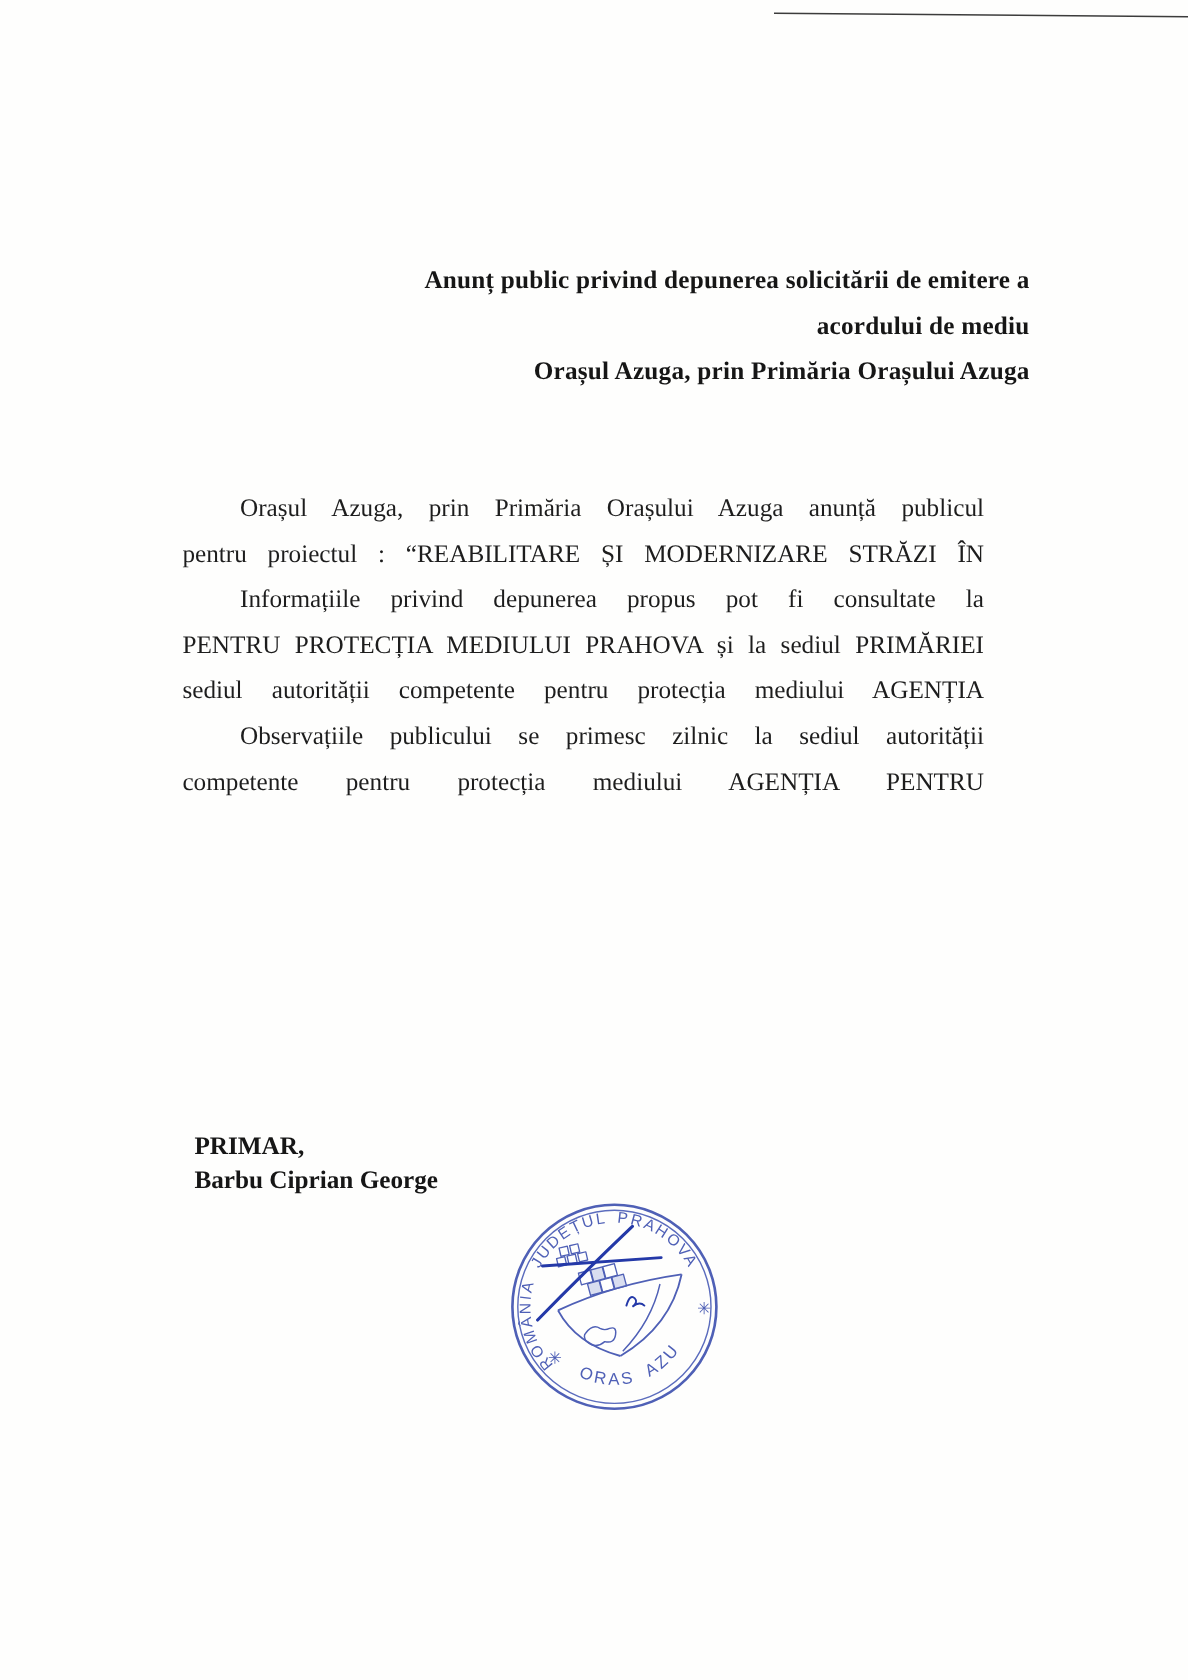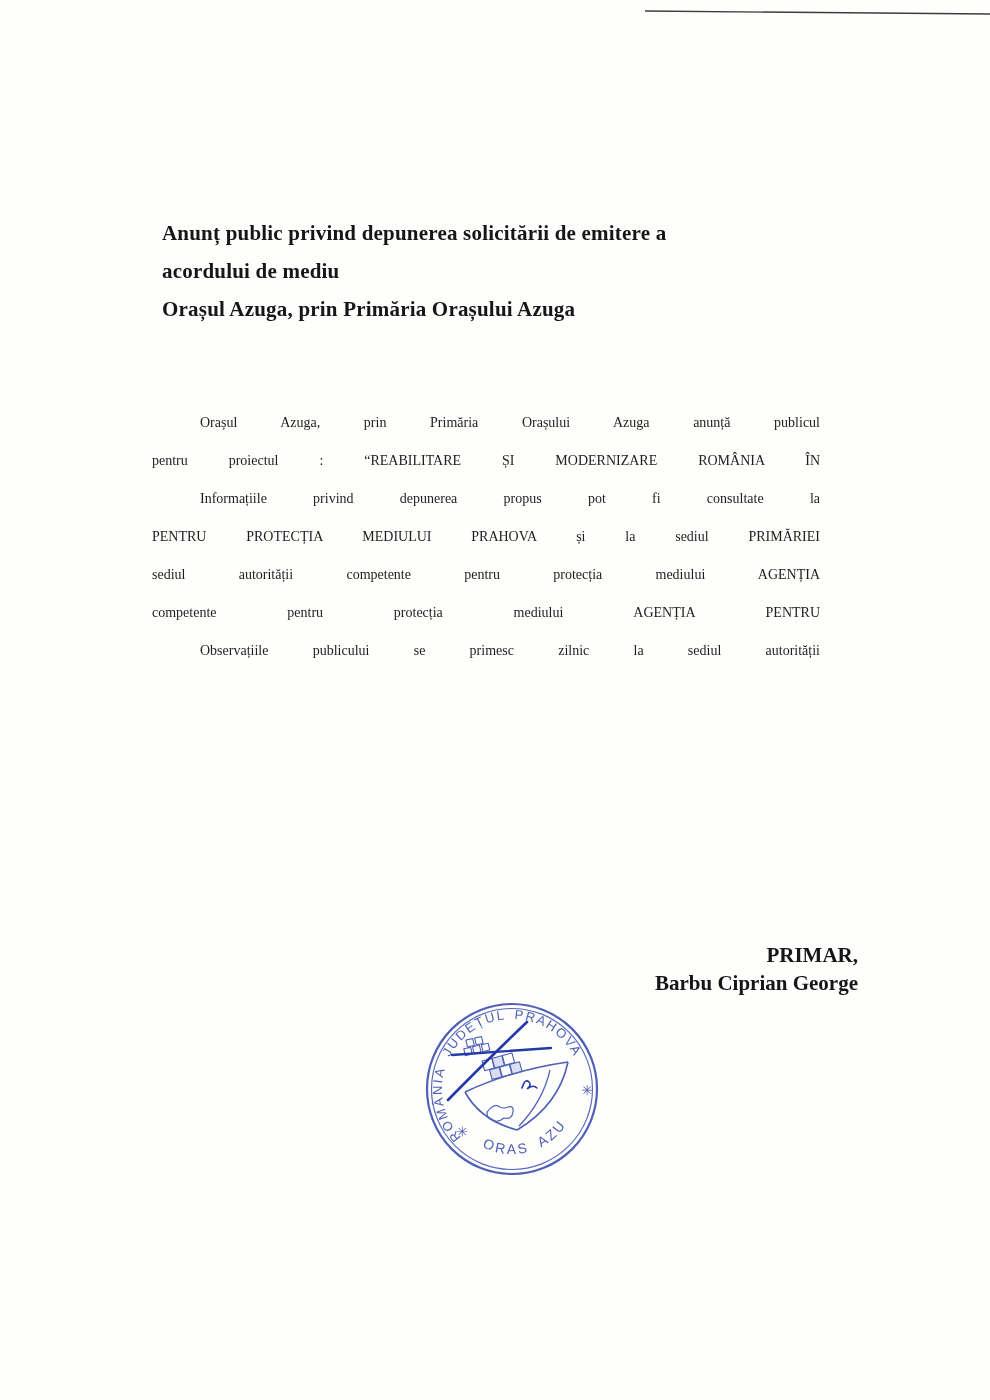--- a/index.html
+++ b/index.html
@@ -12,47 +12,47 @@
   }
   .page {
     position:absolute; inset:0;
     background:#fefefdff;
   }
   
   .scan-line-svg { position:absolute; left:0; top:0; }
 
   .title-block {
     position:absolute; left:162px; top:214px; width:696px;
-    text-align:left;
+    text-align:right;
     font-weight:700;
     font-size:21px;
     line-height:38px;
     color:#161616;
     letter-spacing:0.2px;
   }
   .body-text {
     position:absolute; left:152px; top:404px; width:668px;
-    font-size:14px;
+    font-size:21px;
     line-height:38px;
     color:#1d1d1d;
     text-align:justify;
   }
   .body-text .line {
     display:block;
     text-align:justify;
     text-align-last:justify;
     white-space:normal;
     overflow:visible;
   }
   .body-text .line.indent { text-indent:48px; }
   .body-text .line.last { text-align-last:left; }
 
   .signature-block {
     position:absolute; left:162px; top:941px; width:696px;
-    text-align:right;
+    text-align:left;
     font-weight:700;
     font-size:21px;
     line-height:28px;
     color:#161616;
   }
   .stamp-wrap {
     position:absolute; left:422px; top:999px; width:180px; height:180px;
   }
   .stamp-text {
     font-family:"Liberation Sans","DejaVu Sans",sans-serif;
@@ -69,26 +69,26 @@
   </svg>
 
   <div class="title-block">
     <div>Anunț public privind depunerea solicitării de emitere a</div>
     <div>acordului de mediu</div>
     <div>Orașul Azuga, prin Primăria Orașului Azuga</div>
   </div>
 
   <div class="body-text">
       <div class="line indent">Orașul Azuga, prin Primăria Orașului Azuga anunță publicul</div>
-      <div class="line">pentru proiectul : “REABILITARE ȘI MODERNIZARE ROMÂNIA ÎN</div>
+      <div class="line">pentru proiectul : “REABILITARE ȘI MODERNIZARE STRĂZI ÎN</div>
       <div class="line indent">Informațiile privind depunerea propus pot fi consultate la</div>
       <div class="line">PENTRU PROTECȚIA MEDIULUI PRAHOVA și la sediul PRIMĂRIEI</div>
       <div class="line">sediul autorității competente pentru protecția mediului AGENȚIA</div>
+      <div class="line indent">Observațiile publicului se primesc zilnic la sediul autorității</div>
       <div class="line">competente pentru protecția mediului AGENȚIA PENTRU</div>
-      <div class="line indent">Observațiile publicului se primesc zilnic la sediul autorității</div>
     </div>
 
   <div class="signature-block">
     <div>PRIMAR,</div>
     <div>Barbu Ciprian George</div>
   </div>
 
   <div class="stamp-wrap">
     <svg width="180" height="180" viewBox="0 0 180 180">
       <defs>

